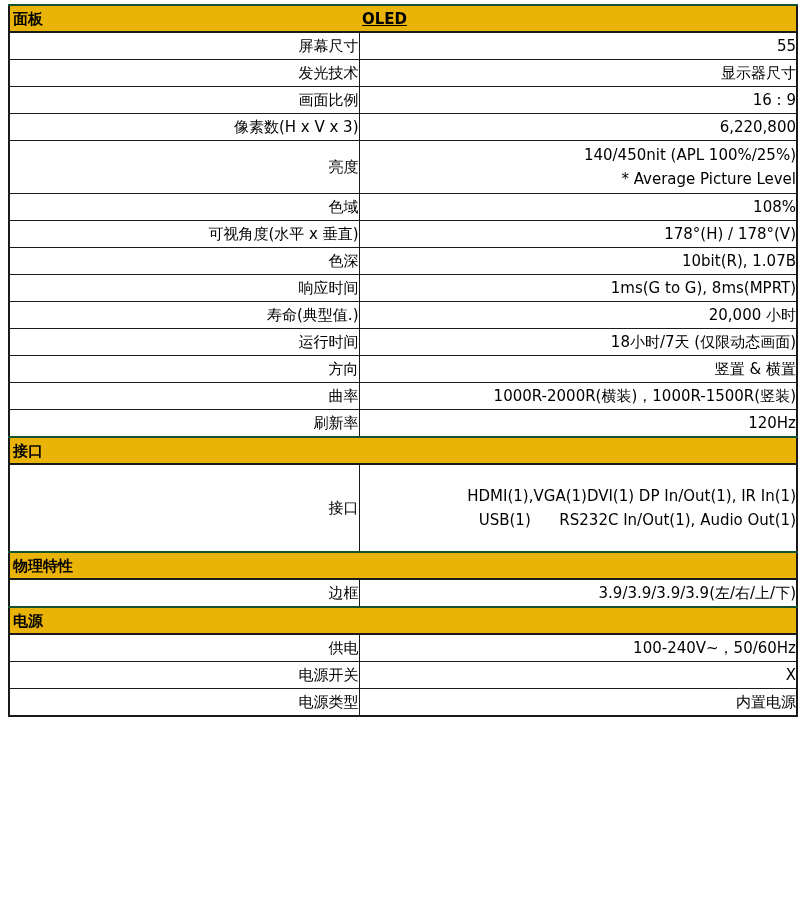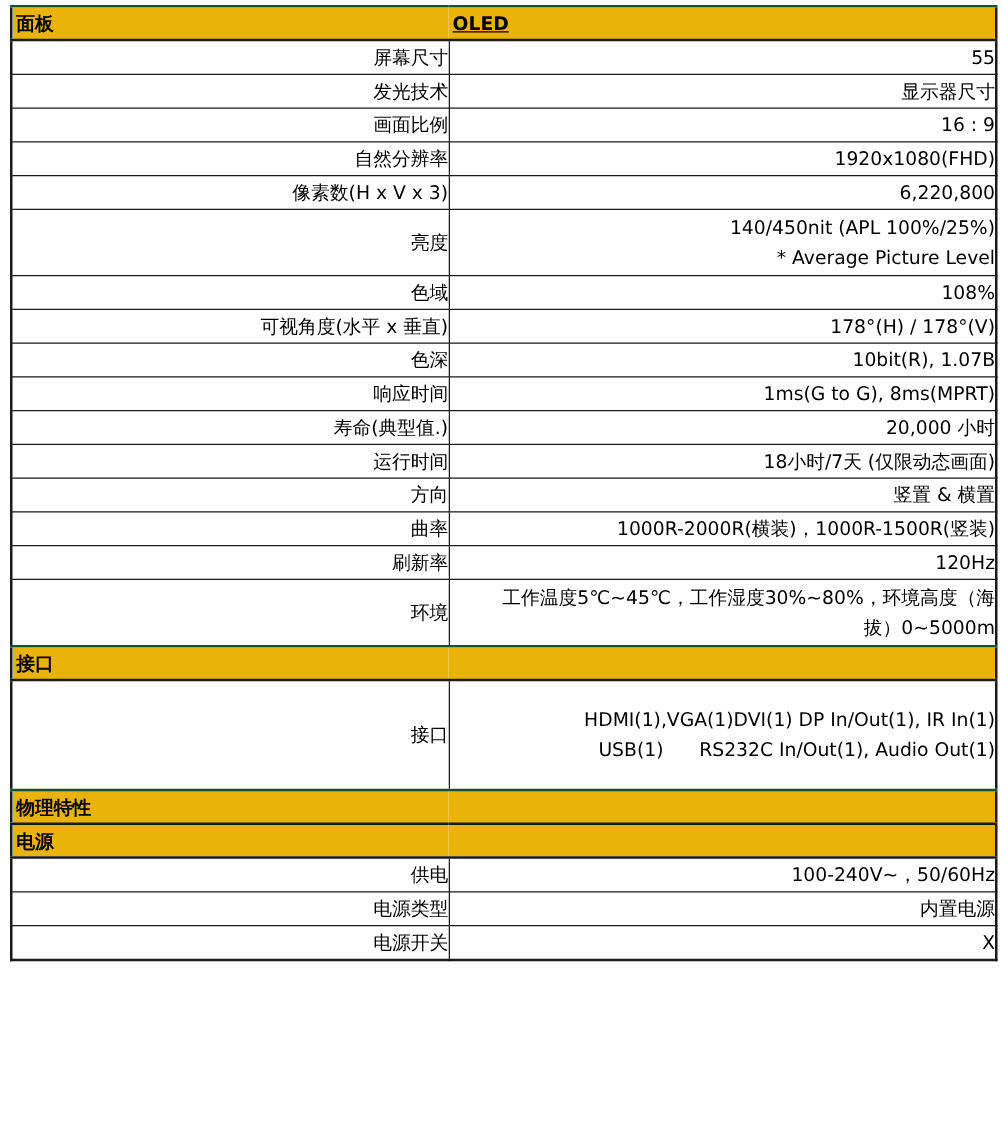--- a/index.html
+++ b/index.html
@@ -55,26 +55,20 @@
     <tr class="row">
       <td>发光技术</td>
       <td>
           <span class="line">显示器尺寸</span>
         </td>
     </tr>
     <tr class="row">
       <td>画面比例</td>
       <td>
           <span class="line">16 : 9</span>
-        </td>
-    </tr>
-    <tr class="row">
-      <td>自然分辨率</td>
-      <td>
-          <span class="line">1920x1080(FHD)</span>
         </td>
     </tr>
     <tr class="row">
       <td>像素数(H x V x 3)</td>
       <td>
           <span class="line">6,220,800</span>
         </td>
     </tr>
     <tr class="row h2">
       <td>亮度</td>
@@ -130,61 +124,60 @@
       <td>
           <span class="line">1000R-2000R(横装)，1000R-1500R(竖装)</span>
         </td>
     </tr>
     <tr class="row">
       <td>刷新率</td>
       <td>
           <span class="line">120Hz</span>
         </td>
     </tr>
-    <tr class="row h2">
-      <td>环境</td>
-      <td>
-        <span class="line">工作温度5℃~45℃，工作湿度30%~80%，环境高度（海</span>
-        <span class="line">拔）0~5000m</span>
-      </td>
-    </tr>
 
     <tr class="section">
       <td class="sec-left">接口</td>
       <td class="sec-right"></td>
     </tr>
     <tr class="row h3">
       <td>接口</td>
       <td>
         <span class="line">HDMI(1),VGA(1)DVI(1) DP In/Out(1), IR In(1)</span>
         <span class="line" style="white-space:pre">USB(1)      RS232C In/Out(1), Audio Out(1)</span>
       </td>
     </tr>
 
     <tr class="section">
       <td class="sec-left">物理特性</td>
       <td class="sec-right"></td>
     </tr>
+    <tr class="row">
+      <td>边框</td>
+      <td>
+          <span class="line">3.9/3.9/3.9/3.9(左/右/上/下)</span>
+        </td>
+    </tr>
 
     <tr class="section">
       <td class="sec-left">电源</td>
       <td class="sec-right"></td>
     </tr>
     <tr class="row">
       <td>供电</td>
       <td>
           <span class="line">100-240V~，50/60Hz</span>
         </td>
     </tr>
     <tr class="row">
+      <td>电源开关</td>
+      <td>
+          <span class="line">X</span>
+        </td>
+    </tr>
+    <tr class="row">
       <td>电源类型</td>
       <td>
           <span class="line">内置电源</span>
-        </td>
-    </tr>
-    <tr class="row">
-      <td>电源开关</td>
-      <td>
-          <span class="line">X</span>
         </td>
     </tr>
   </tbody>
 </table>
 
 </body></html>

